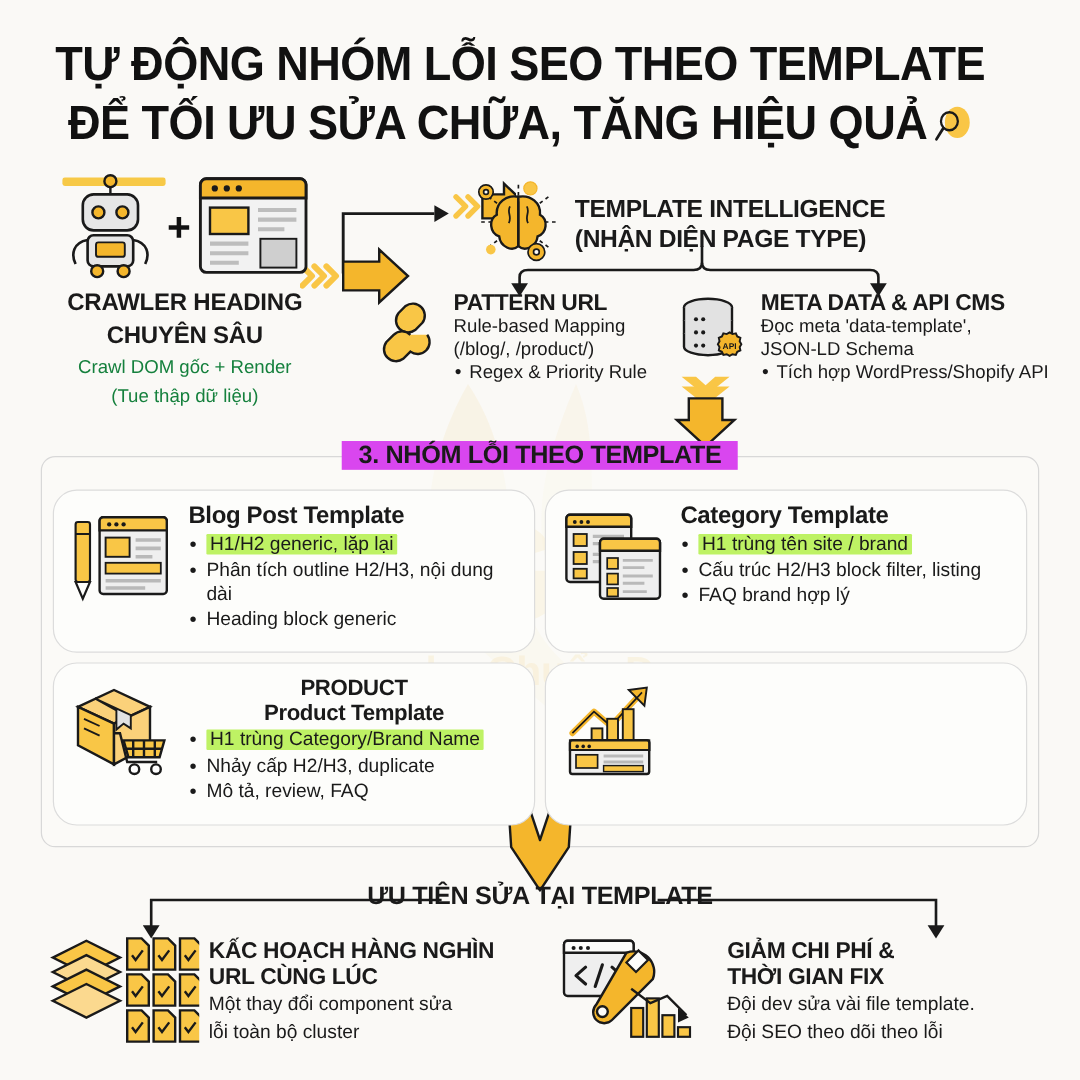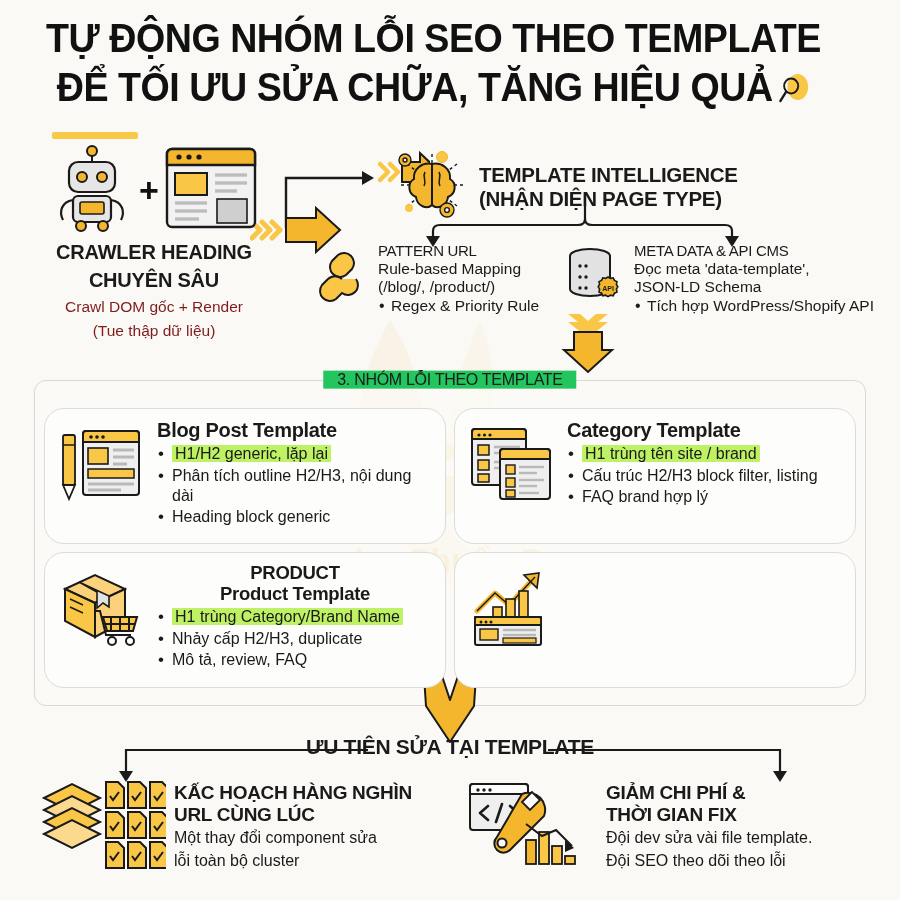--- a/index.html
+++ b/index.html
@@ -30,21 +30,21 @@
     font-size: 34px; font-weight: bold; color: #f3c96b; opacity: .32;
     margin-top: 6px;
   }
   .wm-swoosh {
     position: absolute; left: 330px; top: 320px;
     width: 260px; height: 340px; opacity: .30; z-index: 0;
     pointer-events: none;
   }
 
   
-  .title-wrap { position: absolute; left: 0; top: 14px; width: 867px; z-index: 3; }
+  .title-wrap { position: absolute; left: 0; top: 30px; width: 867px; z-index: 3; }
   .title-line {
     text-align: center;
     font-size: 40px;
     font-weight: 900;
     letter-spacing: -0.5px;
     line-height: 1.22;
     color: #111;
     font-family: "Liberation Sans", sans-serif;
     transform: scaleX(0.94);
   }
@@ -57,50 +57,50 @@
   
   .crawler-block {
     position: absolute; left: 24px; top: 145px; width: 260px;
     text-align: center; z-index: 3;
   }
   .crawler-icons { display: flex; align-items: center; justify-content: center; gap: 6px; height: 90px; }
   .plus { font-size: 34px; font-weight: bold; color: #111; }
   .crawler-title {
     font-size: 20px; font-weight: 900; line-height: 1.12; margin-top: 6px; letter-spacing: -.2px;
   }
-  .crawler-sub { font-size: 15.5px; line-height: 1.25; margin-top: 5px; color: #7f1d1d; }
+  .crawler-sub { font-size: 15.5px; line-height: 1.25; margin-top: 5px; color: #15803d; }
 
   
   .conn { position: absolute; z-index: 2; }
 
   
   .ti-block { position: absolute; left: 395px; top: 150px; z-index: 3; display: flex; align-items: center; gap: 10px;}
   .ti-text { font-size: 20.5px; font-weight: 900; line-height: 1.18; letter-spacing: -.3px; }
 
   
   .pattern-block { position: absolute; left: 318px; top: 243px; width: 240px; z-index: 3; display: flex; gap: 8px;}
   .meta-block { position: absolute; left: 566px; top: 243px; width: 320px; z-index: 3; display: flex; gap: 8px;}
-  .blk-title { font-size: 15px; font-weight: 400; letter-spacing: -.3px; line-height: 1.1; }
+  .blk-title { font-size: 19px; font-weight: 700; letter-spacing: -.3px; line-height: 1.1; }
   .blk-line { font-size: 15.5px; line-height: 1.22; }
   .blk-bullet { font-size: 15.5px; line-height: 1.22; padding-left: 13px; position: relative; }
   .blk-bullet::before {
     content: "•"; position: absolute; left: 1px; top: -1px; font-size: 16px;
   }
 
   
   .panel {
     position: absolute; left: 34px; top: 380px; width: 832px; height: 326px;
     border: 1.6px solid #d8d8d8; border-radius: 12px;
     background: rgba(252,251,248,0.55);
     z-index: 2;
   }
   .panel-legend {
     position: absolute; left: 50%; top: 380px; transform: translate(-50%,-52%);
-    background: #22c55e; padding: 0 14px;
-    font-size: 16px; font-weight: 400; letter-spacing: -.3px; white-space: nowrap;
+    background: #d946ef; padding: 0 14px;
+    font-size: 21px; font-weight: 700; letter-spacing: -.3px; white-space: nowrap;
     z-index: 4;
   }
   .cards {
     position: absolute; left: 34px; top: 398px; width: 832px; height: 300px;
     display: grid; grid-template-columns: 1fr 1fr; grid-template-rows: 1fr 1fr;
     gap: 8px; padding: 10px; z-index: 3;
   }
   .card {
     border: 1.4px solid #dcdcdc; border-radius: 20px;
     background: #fdfdfb;

